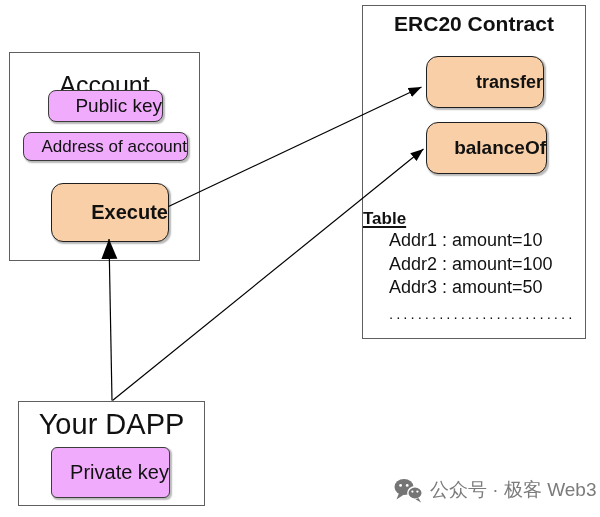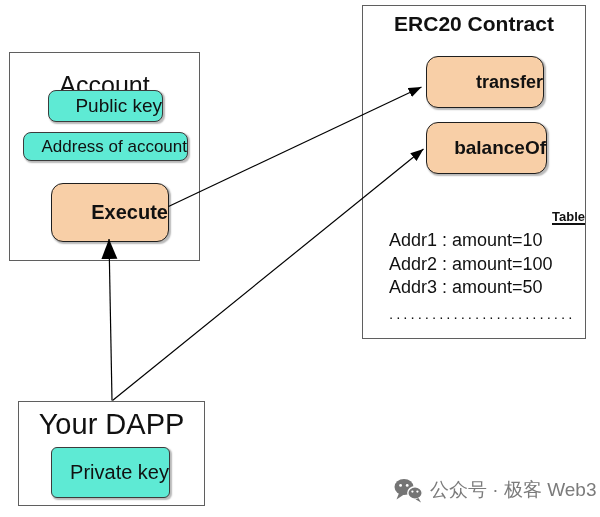--- a/index.html
+++ b/index.html
@@ -13,25 +13,25 @@
   }
   .frame-title {
     position:absolute; left:0; right:0; text-align:center;
     white-space:nowrap; line-height:1.05;
   }
   .pill {
     position:absolute; display:flex; align-items:center; justify-content:flex-end;
     box-sizing:border-box; white-space:nowrap;
     box-shadow:1.5px 1.5px 1.5px rgba(0,0,0,0.28);
   }
-  .pill.yellow { background:#5eead4; border:1.4px solid #3c3c3c; border-radius:8px; }
+  .pill.yellow { background:#f0abfc; border:1.4px solid #3c3c3c; border-radius:8px; }
   .pill.orange { background:#f8cfa7; border:1.7px solid #1f1f1f; border-radius:12px; font-weight:bold; }
   .table-heading {
-    position:absolute; left:0; right:0; text-align:right;
-    font-size:13px; font-weight:bold;
+    position:absolute; left:0; right:0; text-align:left;
+    font-size:17px; font-weight:bold;
     text-decoration:underline; text-underline-offset:2px; text-decoration-thickness:2px;
   }
   .table-rows { position:absolute; font-size:18px; line-height:23.5px; white-space:nowrap; }
   .table-rows div { height:23.5px; }
   .dots-row {
     position:absolute; font-size:15px; letter-spacing:3px; color:#111; white-space:nowrap;
   }
   .arrow-layer {
     position:absolute; left:0; top:0; width:600px; height:517px;
     pointer-events:none; z-index:5;

